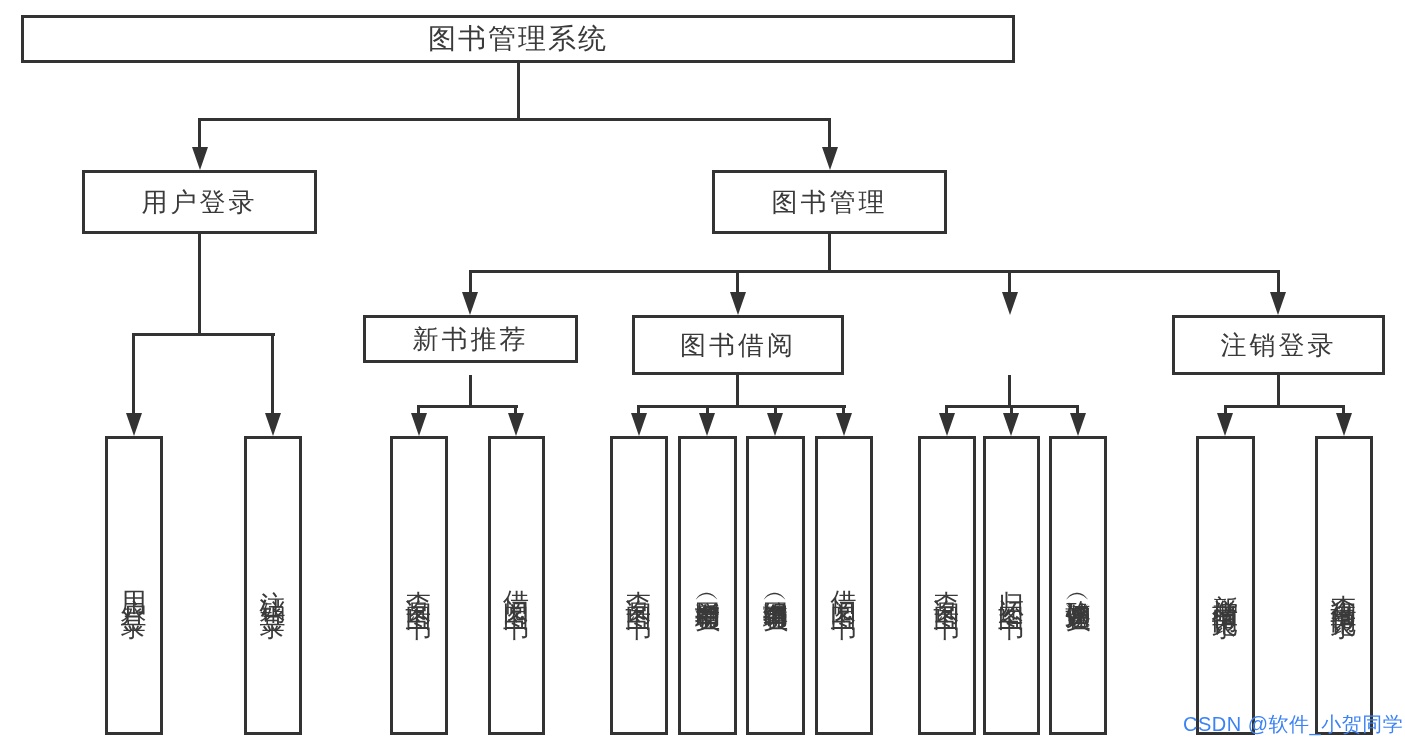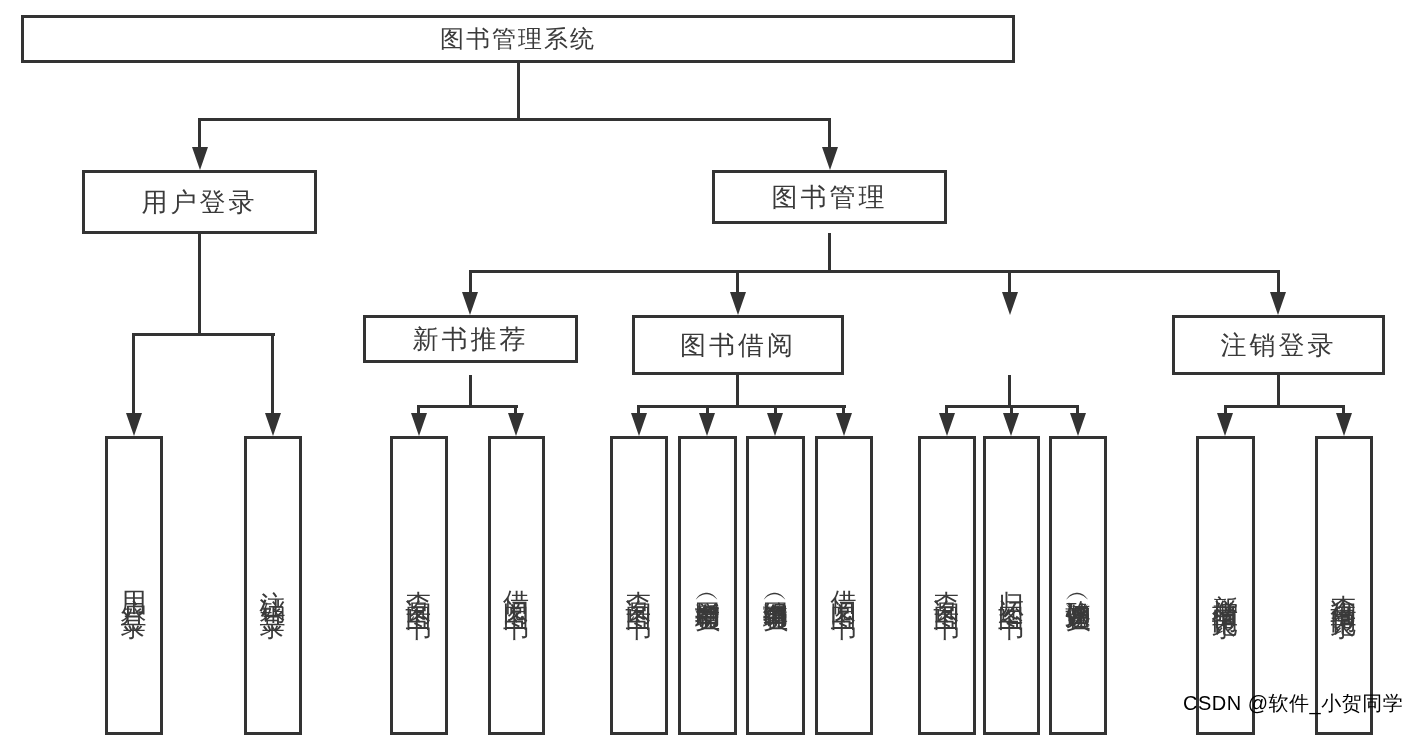--- a/index.html
+++ b/index.html
@@ -20,21 +20,21 @@
     display: flex;
     align-items: center;
     justify-content: center;
   }
   .hlabel {
     font-size: 26px;
     letter-spacing: 3px;
     color: #3a3a3a;
     white-space: nowrap;
   }
-  .root-label { font-size: 24px; letter-spacing: 2px; }
+  .root-label { font-size: 28px; letter-spacing: 2px; }
   .vtext {
     writing-mode: vertical-rl;
     text-orientation: mixed;
     font-size: 26px;
     letter-spacing: 8px;
     line-height: 1;
     color: #3a3a3a;
   }
   .vtext.long { letter-spacing: 1px; font-size: 25px; }
   .vtext.med  { letter-spacing: 4px; }
@@ -42,24 +42,24 @@
   .arrow {
     position: absolute;
     width: 0; height: 0;
     border-left: 8px solid transparent;
     border-right: 8px solid transparent;
     border-top: 23px solid #333333;
   }
   .watermark {
     position: absolute;
     left: 1183px;
-    top: 690px;
+    top: 711px;
     font-size: 20px;
     letter-spacing: 0.5px;
-    color: #000000;
+    color: #3b82f6;
     z-index: 10;
     white-space: nowrap;
     text-align: center;
   }
 </style>
 </head>
 <body>
 
 <div class="canvas">
 
@@ -70,21 +70,21 @@
   <div class="line" style="left:517px;top:63px;width:3px;height:57px"></div>
   <div class="line" style="left:198px;top:118px;width:633px;height:3px"></div>
   <div class="line" style="left:198px;top:118px;width:3px;height:32px"></div>
   <div class="arrow" style="left:192px;top:147px"></div>
   <div class="line" style="left:828px;top:118px;width:3px;height:32px"></div>
   <div class="arrow" style="left:822px;top:147px"></div>
 
   <div class="box" style="left:82px;top:170px;width:235px;height:64px">
     <span class="hlabel">用户登录</span>
   </div>
-  <div class="box" style="left:712px;top:170px;width:235px;height:54px">
+  <div class="box" style="left:712px;top:170px;width:235px;height:64px">
     <span class="hlabel">图书管理</span>
   </div>
 
   <div class="line" style="left:198px;top:234px;width:3px;height:102px"></div>
   <div class="line" style="left:132px;top:333px;width:143px;height:3px"></div>
   <div class="line" style="left:132px;top:333px;width:3px;height:82px"></div>
   <div class="arrow" style="left:126px;top:413px"></div>
   <div class="line" style="left:271px;top:333px;width:3px;height:82px"></div>
   <div class="arrow" style="left:265px;top:413px"></div>
 

